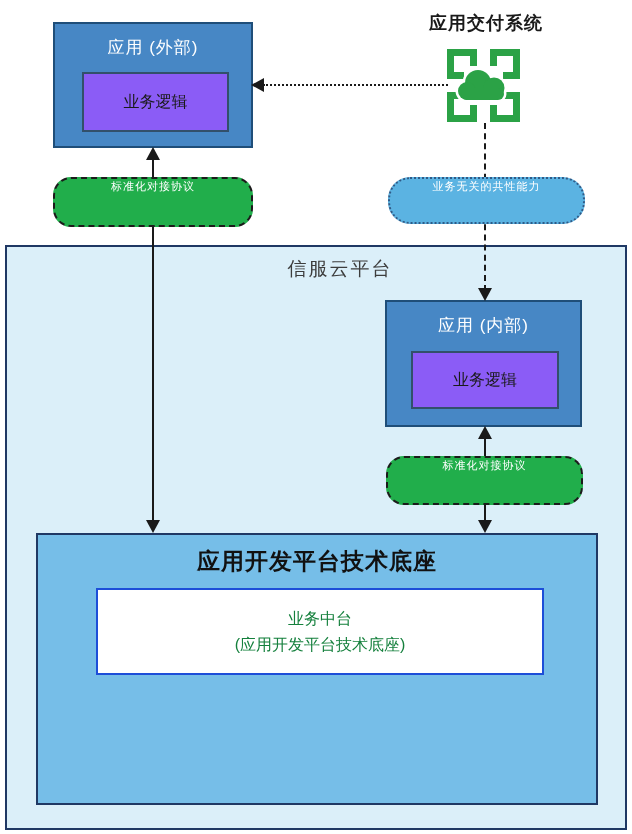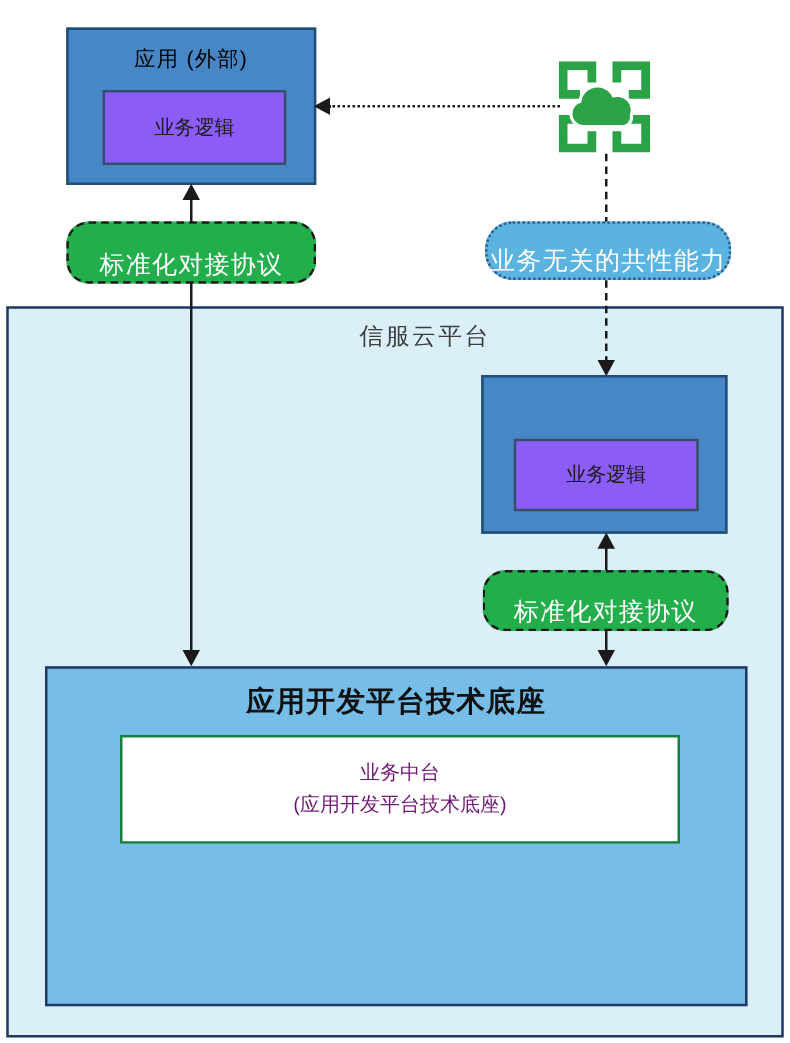--- a/index.html
+++ b/index.html
@@ -9,21 +9,21 @@
     overflow:hidden;
   }
   *{box-sizing:border-box;}
 
   
   .app-box{
     position:absolute;background:#4787C5;border:2px solid #1F4E79;z-index:4;
   }
   .app-title{
     position:absolute;left:0;right:0;top:12px;text-align:center;
-    color:#000000;font-size:17px;letter-spacing:1px;
+    color:#ffffff;font-size:17px;letter-spacing:1px;
   }
   .logic-box{
     position:absolute;background:#8b5cf6;border:2px solid #32506B;
     display:flex;align-items:center;justify-content:center;
     color:#1a1a1a;font-size:16px;
   }
   #platform-box{
     position:absolute;left:5px;top:245px;width:622px;height:585px;
     background:#DBEFF9;border:2px solid #1F3864;z-index:1;
   }
@@ -34,29 +34,29 @@
   #base-box{
     position:absolute;left:36px;top:533px;width:562px;height:272px;
     background:#76BEE8;border:2px solid #1F3864;z-index:4;
   }
   #base-title{
     position:absolute;left:0;right:0;top:11px;text-align:center;
     color:#111111;font-size:23px;font-weight:bold;letter-spacing:1px;
   }
   .module-box{
     position:absolute;left:58px;width:448px;background:#ffffff;
-    border:2px solid #15803d;display:flex;flex-direction:column;
+    border:2px solid #1d4ed8;display:flex;flex-direction:column;
     align-items:center;justify-content:center;
-    color:#701a75;font-size:16px;line-height:26px;z-index:5;
+    color:#15803d;font-size:16px;line-height:26px;z-index:5;
   }
 
   
   .pill{
-    position:absolute;display:flex;align-items:flex-end;justify-content:center;
-    color:#ffffff;font-size:20px;letter-spacing:1px;z-index:6;
+    position:absolute;display:flex;align-items:flex-start;justify-content:center;
+    color:#ffffff;font-size:11px;letter-spacing:1px;z-index:6;
   }
   .pill-green{
     background:#21AE4B;border:2px dashed #1b1b1b;border-radius:18px;
   }
   .pill-blue{
     background:#5BB3E2;border:2px dotted #2F5B88;border-radius:22px;
   }
 
   
   .vline{position:absolute;width:2px;background:#1a1a1a;z-index:5;}
@@ -83,20 +83,21 @@
   <div class="vline-dashed" style="left:484px;top:123px;height:168px;"></div>
   <div class="vline" style="left:484px;top:431px;height:92px;"></div>
 
   <div class="arrow arrow-up" style="left:146px;top:147px;"></div>
   <div class="arrow arrow-down" style="left:146px;top:520px;"></div>
   <div class="arrow arrow-left" style="left:251px;top:78px;"></div>
   <div class="arrow arrow-down" style="left:478px;top:288px;"></div>
   <div class="arrow arrow-up" style="left:478px;top:426px;"></div>
   <div class="arrow arrow-down" style="left:478px;top:520px;"></div>
 
+  <div id="delivery-title">应用交付系统</div>
   <div id="delivery-icon">
     <svg width="73" height="73" viewBox="0 0 73 73">
       <g stroke="#2BA246" stroke-width="7" fill="none">
         <path d="M 26.5 17 L 26.5 3.5 L 3.5 3.5 L 3.5 26.5 L 17 26.5"></path>
         <path d="M 46.5 17 L 46.5 3.5 L 69.5 3.5 L 69.5 26.5 L 56 26.5"></path>
         <path d="M 26.5 56 L 26.5 69.5 L 3.5 69.5 L 3.5 46.5 L 17 46.5"></path>
         <path d="M 46.5 56 L 46.5 69.5 L 69.5 69.5 L 69.5 46.5 L 56 46.5"></path>
       </g>
       <g fill="#ffffff" stroke="#ffffff" stroke-width="5">
         <circle cx="31" cy="34" r="13"></circle>
@@ -125,20 +126,21 @@
   </div>
   <div class="pill pill-blue" style="left:388px;top:177px;width:197px;height:47px;">
     <span>业务无关的共性能力</span>
   </div>
 
   <div id="platform-box">
     <div id="platform-title">信服云平台</div>
   </div>
 
   <div class="app-box" style="left:385px;top:300px;width:197px;height:127px;">
+    <div class="app-title">应用 (内部)</div>
     <div class="logic-box" style="left:24px;top:49px;width:148px;height:58px;">
       <span>业务逻辑</span>
     </div>
   </div>
 
   <div class="pill pill-green" style="left:386px;top:456px;width:197px;height:49px;">
     <span>标准化对接协议</span>
   </div>
 
   <div id="base-box">

